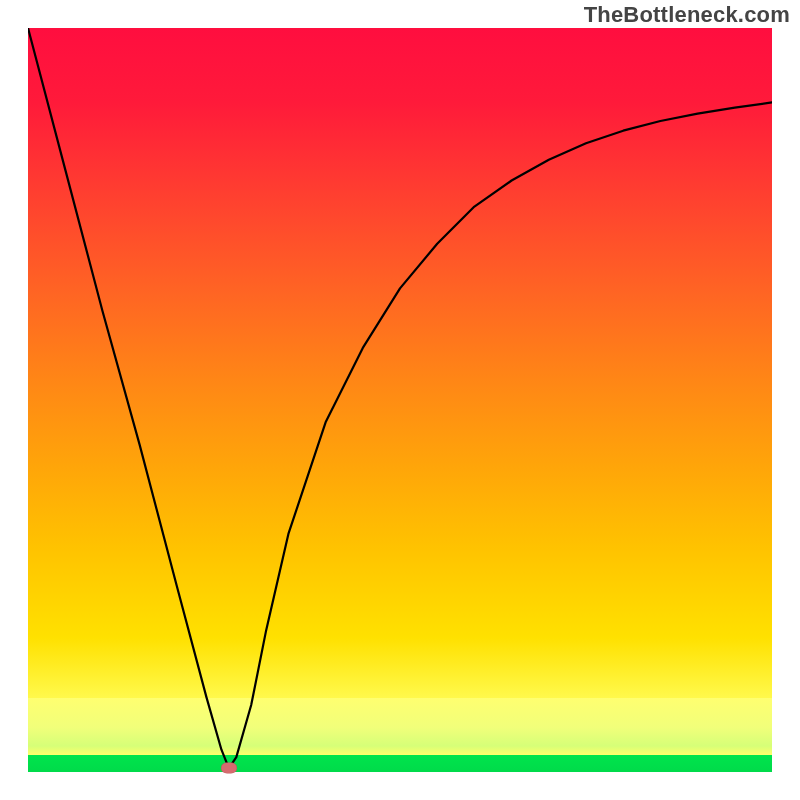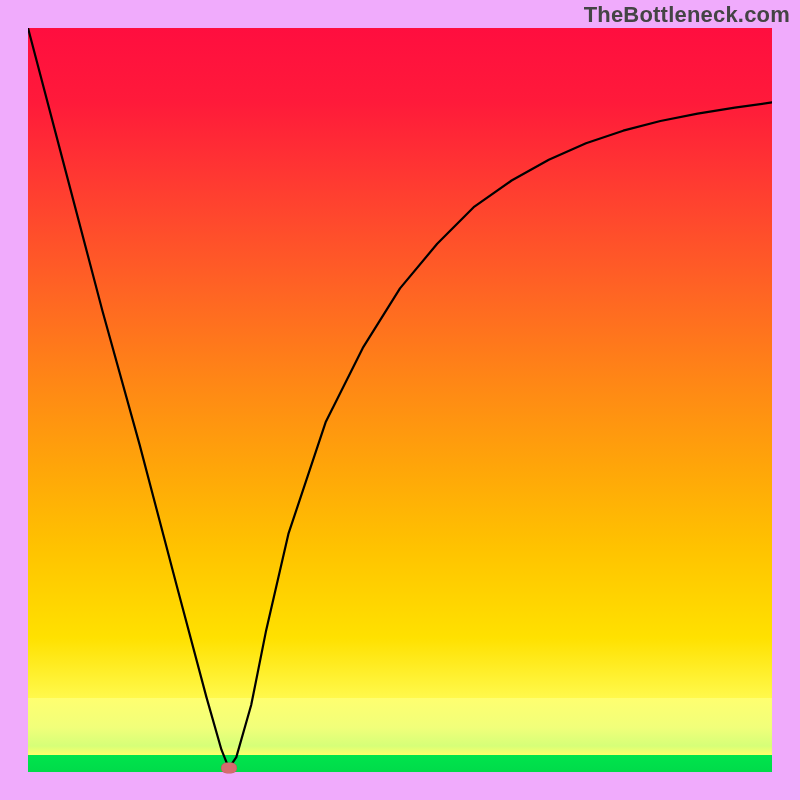--- a/index.html
+++ b/index.html
@@ -8,21 +8,21 @@
     width: 800px;
     height: 800px;
     background: #000;
     font-family: Arial, Helvetica, sans-serif;
     overflow: hidden;
   }
   .frame {
     position: relative;
     width: 800px;
     height: 800px;
-    background: #f0abfc;
+    background: #ffffff;
   }
   .watermark {
     position: absolute;
     top: 2px;
     right: 10px;
     color: #444;
     font-size: 22px;
     font-weight: 600;
     letter-spacing: 0.2px;
     pointer-events: none;

